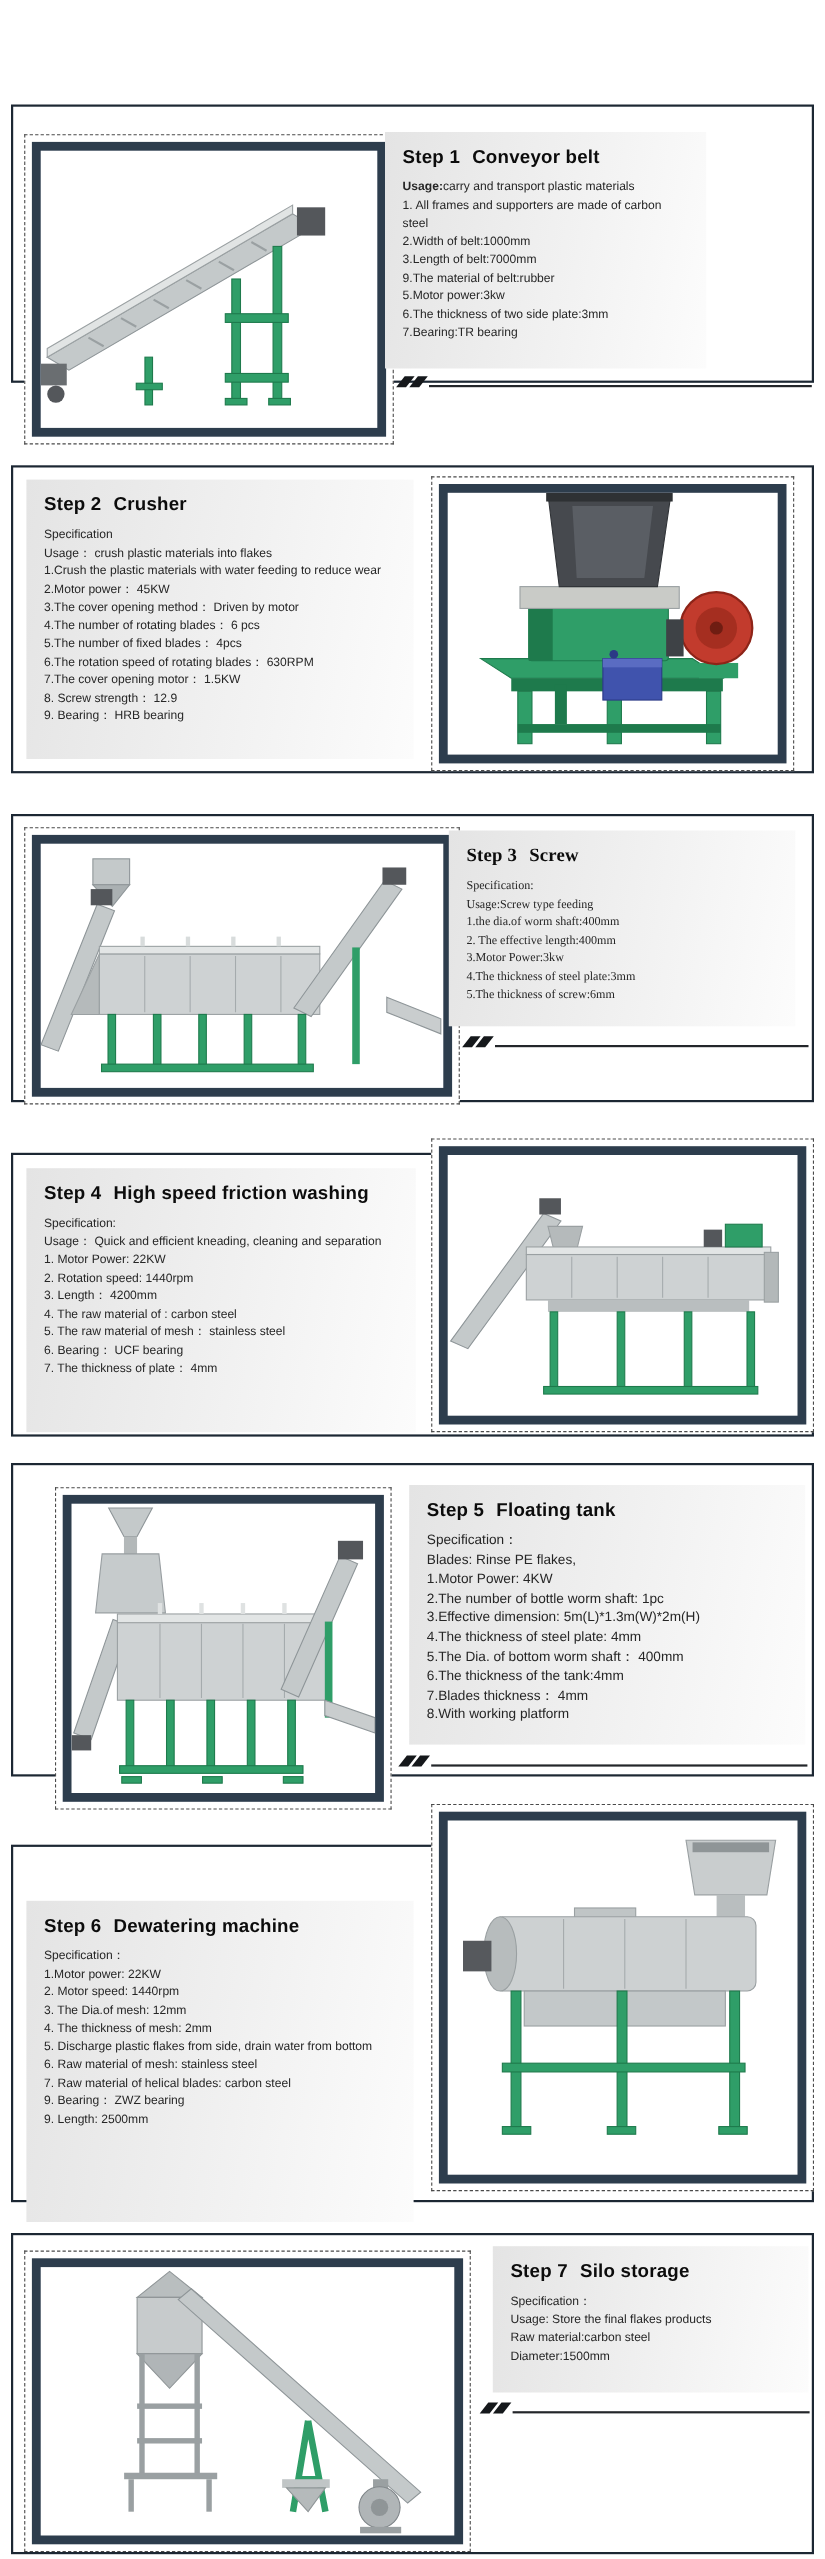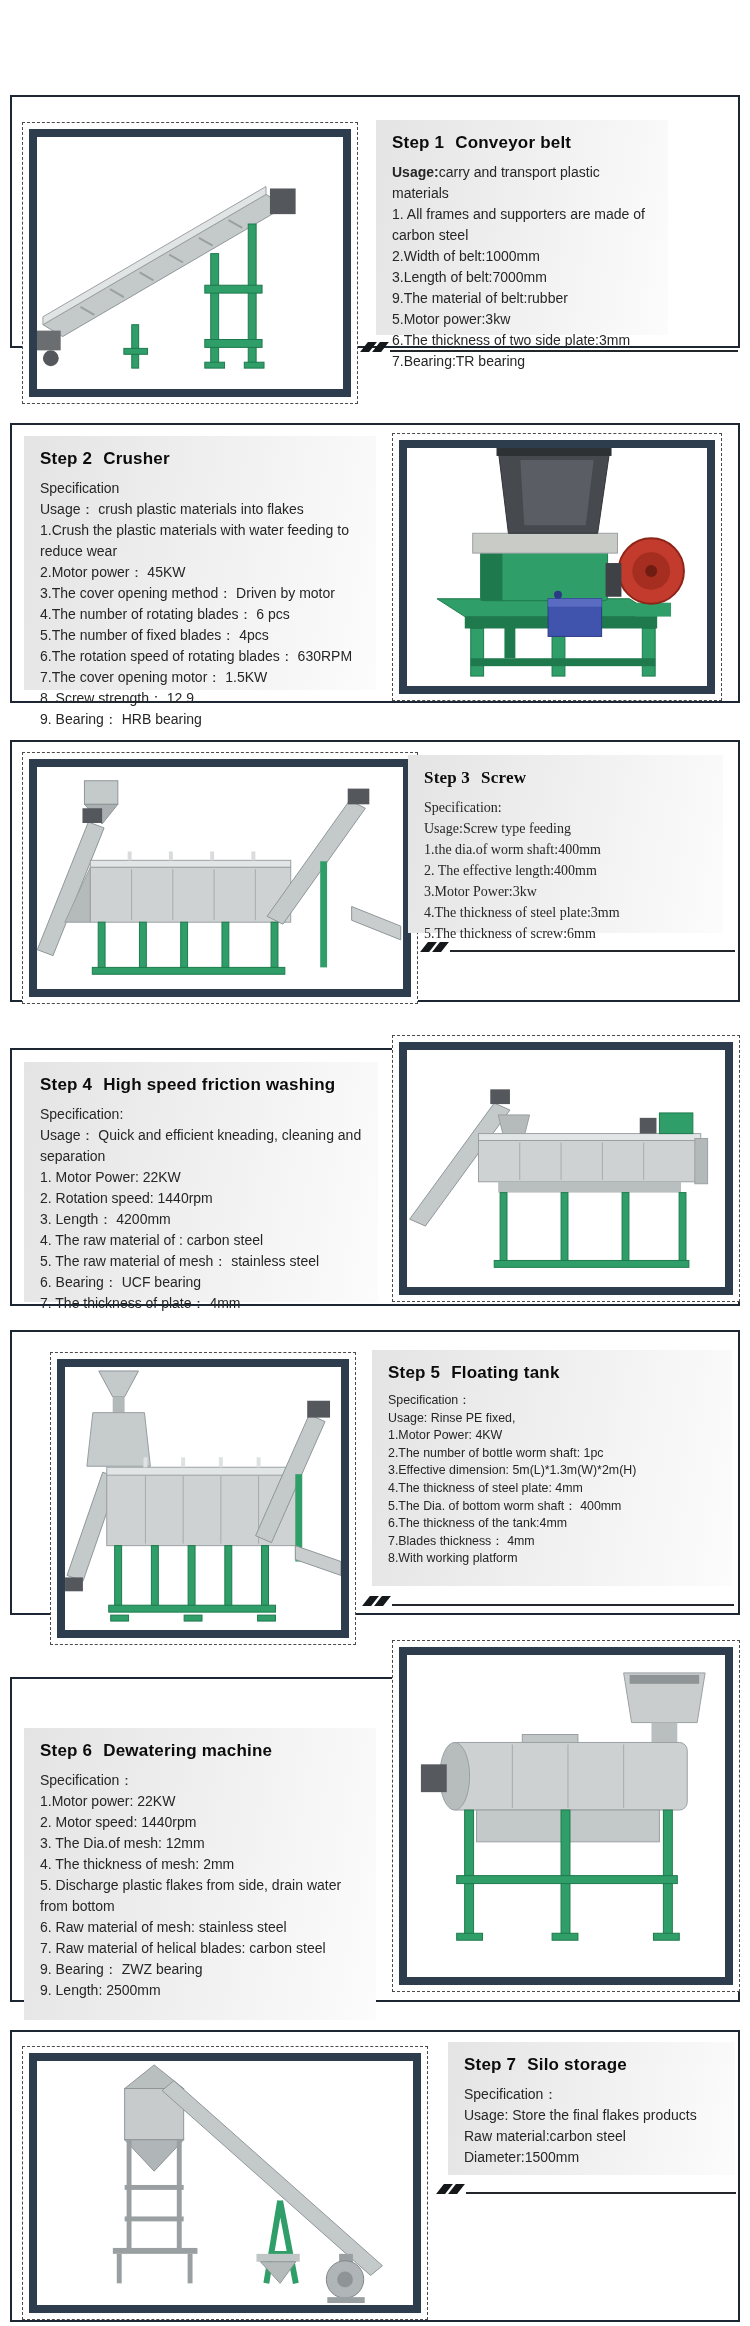--- a/index.html
+++ b/index.html
@@ -24,21 +24,21 @@
 
   
   .sec{position:absolute;border:2px solid #1c2733;background:#fff;z-index:1;box-sizing:border-box;}
   .photo{position:absolute;border:1px dashed #4a4a4a;background:#fff;padding:6px;z-index:2;box-sizing:border-box;}
   .photo-inner{border:8px solid var(--frame_navy,#2d3d4d);background:#fff;width:100%;height:100%;box-sizing:border-box;}
   .photo-inner svg{display:block;width:100%;height:100%;}
   .panel{position:absolute;z-index:3;box-sizing:border-box;padding:13px 16px;
          background:linear-gradient(100deg,#e4e4e4 0%,#f1f1f1 55%,#fcfcfc 100%);}
   .step-title{font-size:17px;font-weight:bold;color:#0c0c0c;margin-bottom:9px;letter-spacing:.2px;}
   .step-title .nm{margin-left:11px;}
-  .spec-line{font-size:14px;line-height:1.5;color:#262626;}
+  .spec-line{font-size:11px;line-height:1.5;color:#262626;}
   .tight .spec-line{line-height:1.42;font-size:12.4px;}
   .b{font-weight:bold;}
   .divider{position:absolute;display:flex;align-items:flex-end;height:12px;z-index:3;}
   .divider .sl{width:9px;height:10px;background:#15181b;transform:skewX(-38deg);margin-right:3px;}
   .divider .ln{flex:1;height:2px;background:#23262a;margin-left:2px;}
 
   
   .f-grn{fill:var(--machine_green,#2f9e68);}
   .f-grnd{fill:var(--machine_green_dark,#1e7a4c);}
   .f-red{fill:var(--wheel_red,#c23b2d);}
@@ -81,21 +81,21 @@
             <rect x="170" y="205" width="58" height="8"></rect>
           <rect x="170" y="228" width="20" height="6"></rect>
             <rect x="210" y="228" width="20" height="6"></rect>
           <rect x="96" y="190" width="7" height="44"></rect>
             <rect x="88" y="214" width="24" height="6"></rect>
         </g>
       </svg>
     </div>
   </div>
 
-  <div class="panel" style="left:376px;top:120px;width:292px;height:215px;">
+  <div class="panel" style="left:350px;top:120px;width:292px;height:215px;">
     <div class="step-title">
       <span>Step 1</span><span class="nm">Conveyor belt</span>
     </div>
     <div class="spec-line">
       <span class="b">Usage:</span><span>carry and transport plastic materials</span>
     </div>
     <div>
         <div class="spec-line">1. All frames and supporters are made of carbon steel</div>
         <div class="spec-line">2.Width of belt:1000mm</div>
         <div class="spec-line">3.Length of belt:7000mm</div>
@@ -304,21 +304,21 @@
       </svg>
     </div>
   </div>
 
   <div class="panel tight" style="left:372px;top:1350px;width:360px;height:236px;">
     <div class="step-title">
       <span>Step 5</span><span class="nm">Floating tank</span>
     </div>
     <div>
         <div class="spec-line">Specification：</div>
-        <div class="spec-line">Usage: Rinse PE fixed,</div>
+        <div class="spec-line">Blades: Rinse PE flakes,</div>
         <div class="spec-line">1.Motor Power: 4KW</div>
         <div class="spec-line">2.The number of bottle worm shaft: 1pc</div>
         <div class="spec-line">3.Effective dimension: 5m(L)*1.3m(W)*2m(H)</div>
         <div class="spec-line">4.The thickness of steel plate: 4mm</div>
         <div class="spec-line">5.The Dia. of bottom worm shaft： 400mm</div>
         <div class="spec-line">6.The thickness of the tank:4mm</div>
         <div class="spec-line">7.Blades thickness： 4mm</div>
         <div class="spec-line">8.With working platform</div>
       </div>
   </div>

